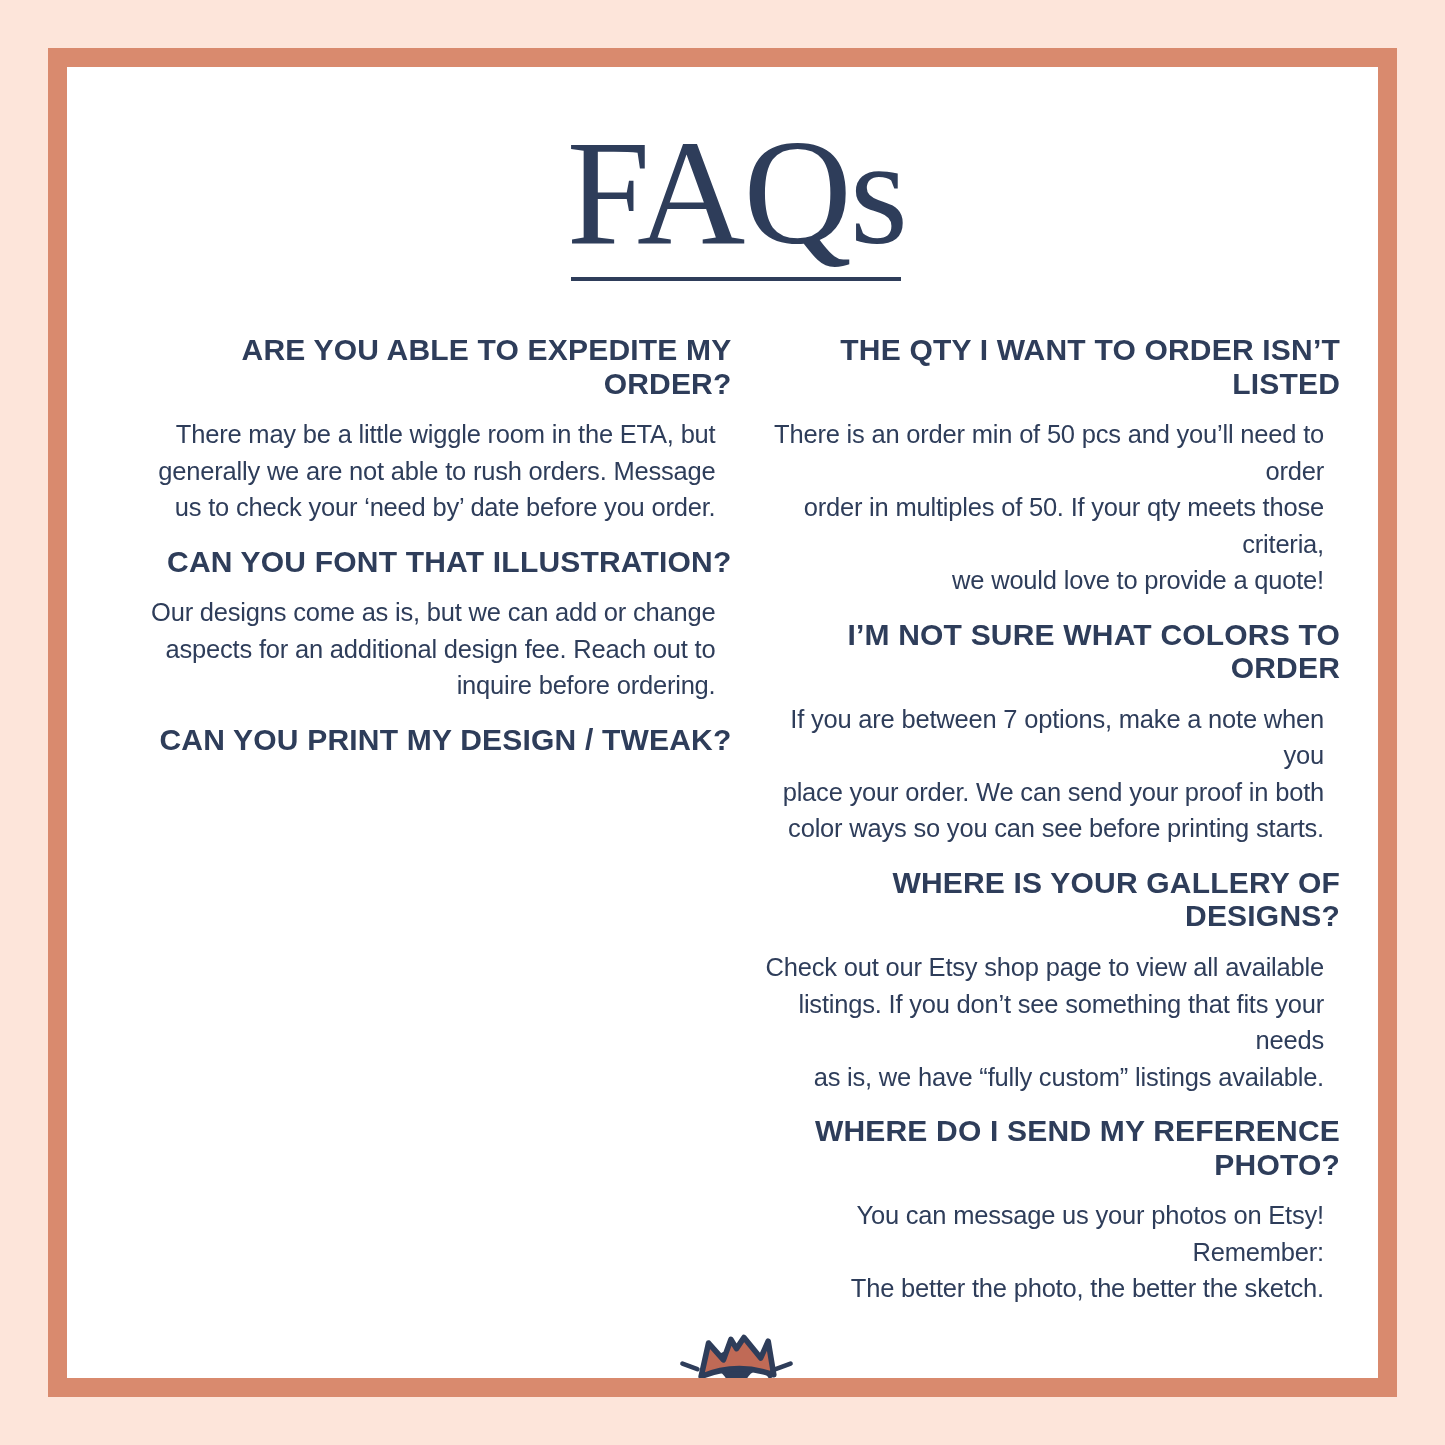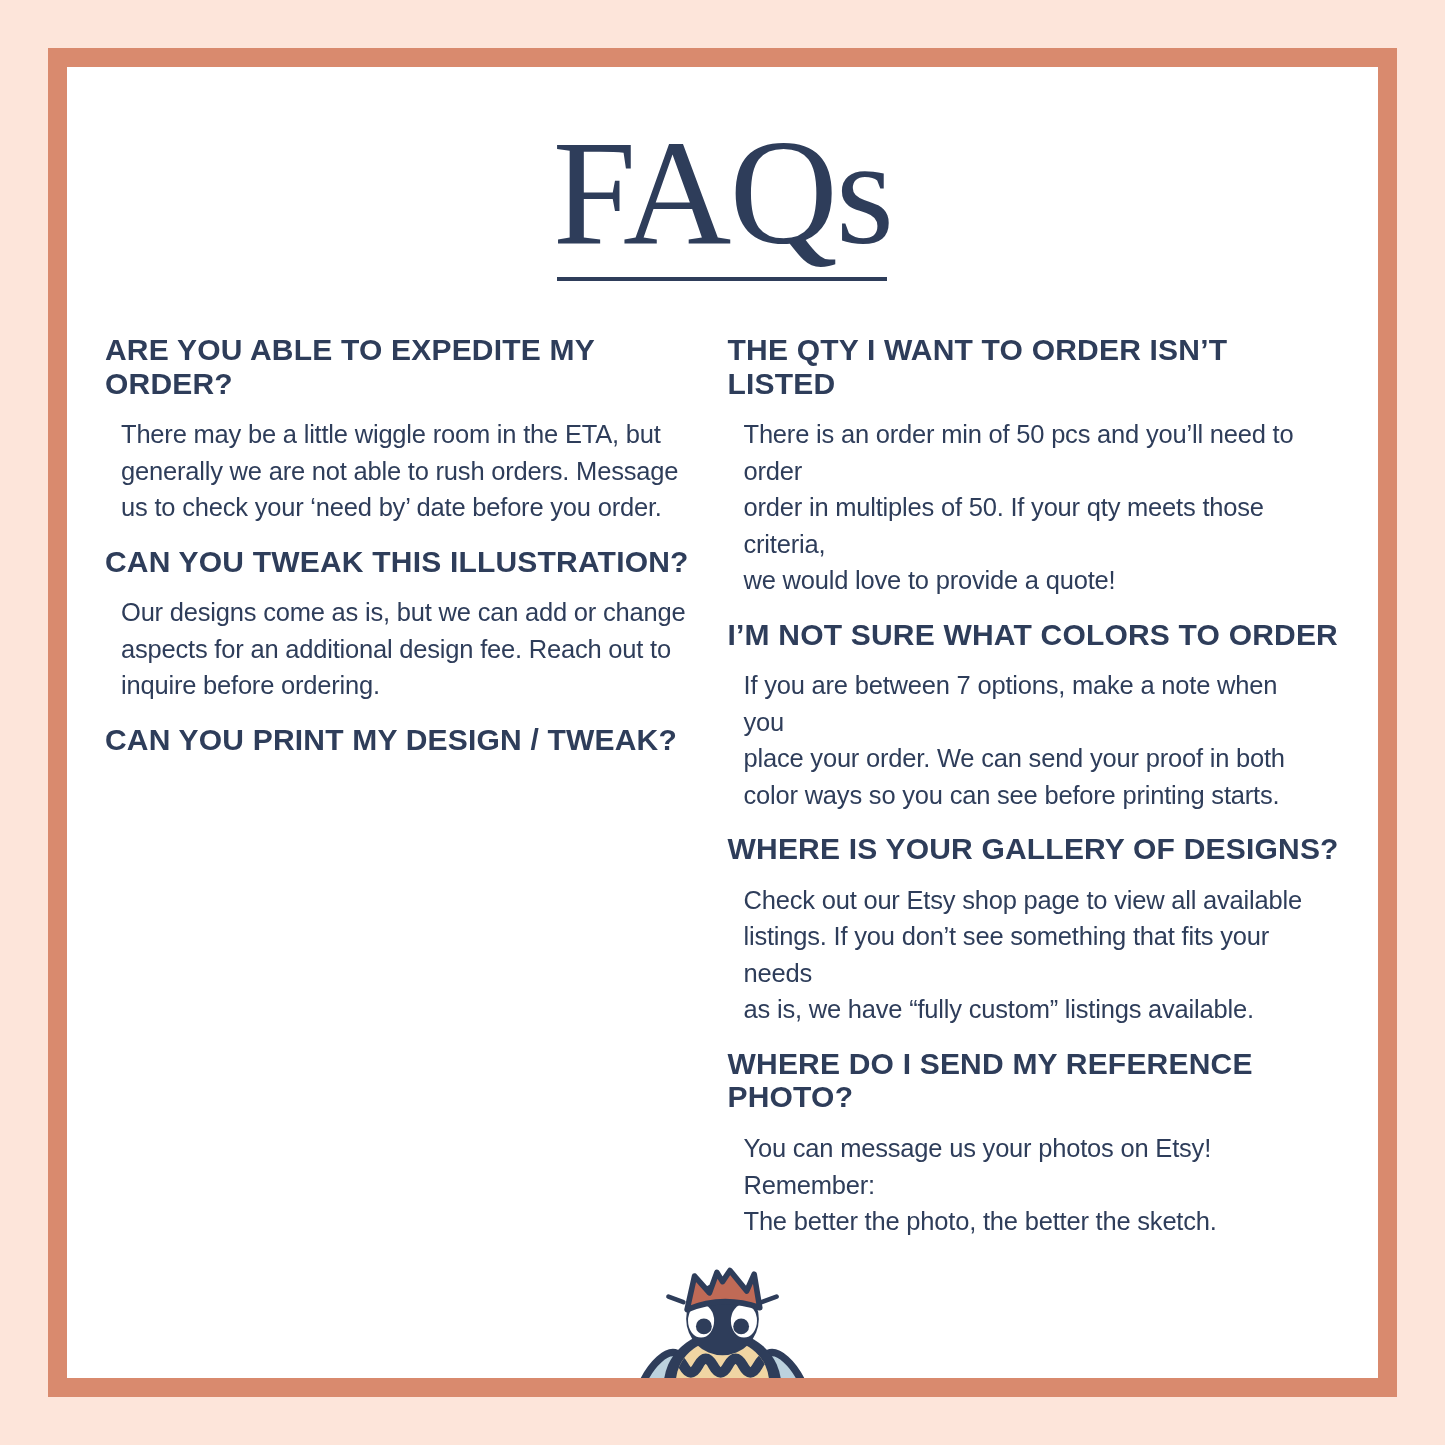--- a/index.html
+++ b/index.html
@@ -15,20 +15,21 @@
     background: #fde5da;
     padding: 48px;
     box-sizing: border-box;
   }
   .frame {
     width: 100%; height: 100%;
     box-sizing: border-box;
     border: 19px solid #d98a6e;
     background: #ffffff;
     overflow: hidden;
+    padding-left: 28px;
   }
   .inner {
     width: 100%; height: 100%;
     box-sizing: border-box;
     padding: 50px 38px 0 38px;
     display: flex; flex-direction: column; align-items: center;
   }
   .title-block { text-align: center; }
   .page-title {
     font-family: "Liberation Serif", serif;
@@ -42,20 +43,21 @@
   .title-underline {
     width: 330px;
     border-bottom: 4px solid #2e3d5a;
     margin: 10px auto 0 auto;
   }
   .faq-columns {
     display: flex;
     width: 100%;
     gap: 10px;
     margin-top: 52px;
+    text-align: right;
   }
   .faq-col { flex: 1 1 0; min-width: 0; }
   .faq-item { margin-bottom: 19px; }
   .question {
     font-size: 30px;
     font-weight: bold;
     line-height: 1.12;
     letter-spacing: 0.2px;
     margin: 0 0 5px 0;
     color: #2e3d5a;
@@ -95,21 +97,21 @@
 
       <div class="faq-columns">
         <div class="faq-col">
           <div class="faq-item">
             <h2 class="question">ARE YOU ABLE TO EXPEDITE MY ORDER?</h2>
             <p class="answer">There may be a little wiggle room in the ETA, but
 generally we are not able to rush orders. Message
 us to check your ‘need by’ date before you order.</p>
           </div>
           <div class="faq-item">
-            <h2 class="question">CAN YOU TWEAK THIS ILLUSTRATION?</h2>
+            <h2 class="question">CAN YOU FONT THAT ILLUSTRATION?</h2>
             <p class="answer">Our designs come as is, but we can add or change
 aspects for an additional design fee. Reach out to
 inquire before ordering.</p>
           </div>
           <div class="faq-item">
             <h2 class="question">CAN YOU PRINT MY DESIGN / TWEAK?</h2>
           </div>
         </div>
 
         <div class="faq-col">

